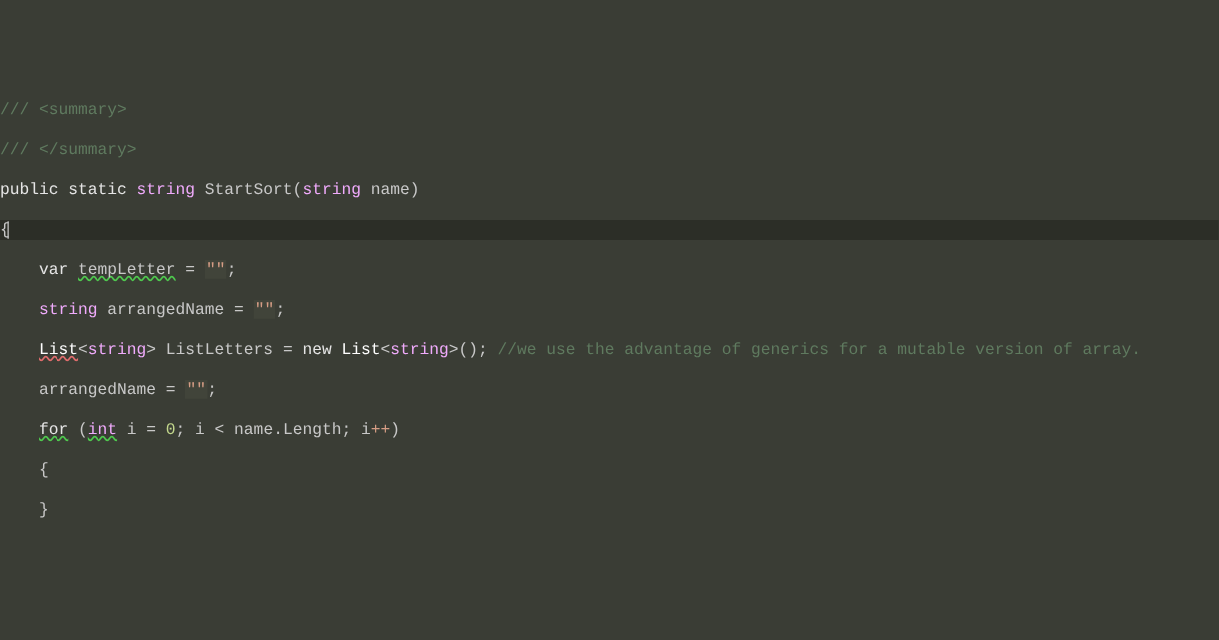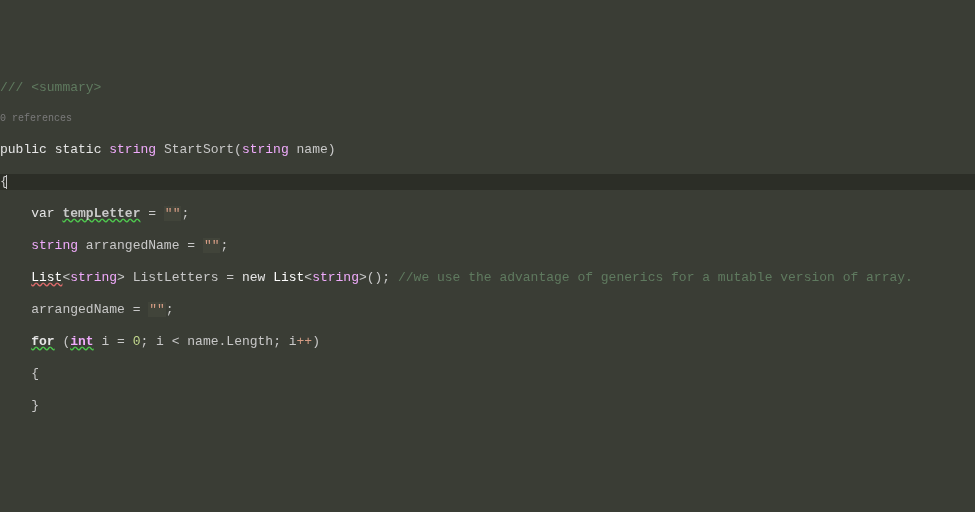--- a/index.html
+++ b/index.html
@@ -18,42 +18,42 @@
   .line { height: 16px; }
   .line.hl { background: #2c2e27; }
   .refs { font-size: 10px; color: #7a7a7a; height: 14px; line-height: 14px; }
   .kw { color: #e5e5e5; }
   .type { color: #f0abfc; }
   .cls { color: #ffffff; }
   .num { color: #c3d88d; }
   .cmt { color: #5f7a5f; }
   .op { color: #d69d85; }
   .plain { color: #c8c8c8; text-align: right; }
-  .sqg-green { text-decoration: underline wavy #4ec94e; text-decoration-skip-ink: none; font-weight: bold; }
+  .sqg-green { text-decoration: underline wavy #4ec94e; text-decoration-skip-ink: none; }
   .sqg-red { text-decoration: underline wavy #e06c6c; text-decoration-skip-ink: none; }
   .caret-line { position: relative; }
   .caret::after {
     content: "";
     position: absolute;
     left: 6px;
     top: 1px;
     width: 1px;
     height: 14px;
     background: #c8c8c8;
   }
   .strq { background:#41443a; color:#d69d85; padding:0 1px; }
 </style>
 </head>
 <body>
 
 
 
 <div class="editor">
 <div class="line"><span class="cmt">/// &lt;summary&gt;</span></div>
-<div class="refs">0 references</div>
+<div class="line"><span class="cmt">/// &lt;/summary&gt;</span></div>
 <div class="line"><span class="kw">public</span> <span class="kw">static</span> <span class="type">string</span> <span class="plain">StartSort</span>(<span class="type">string</span> <span class="plain">name</span>)</div>
 <div class="line hl caret-line"><span>{</span><span class="caret"></span></div>
 <div class="line">    <span class="kw">var</span> <span class="sqg-green">tempLetter</span><span> = </span><span class="strq">""</span><span>;</span></div>
 <div class="line">    <span class="type">string</span> <span class="plain">arrangedName</span> = <span class="strq">""</span>;</div>
 <div class="line">    <span class="cls sqg-red">List</span>&lt;<span class="type">string</span>&gt; <span class="plain">ListLetters</span> = <span class="kw">new</span> <span class="cls">List</span>&lt;<span class="type">string</span>&gt;(); <span class="cmt">//we use the advantage of generics for a mutable version of array.</span></div>
 <div class="line">    <span class="plain">arrangedName</span> = <span class="strq">""</span>;</div>
 <div class="line">    <span class="kw sqg-green">for</span> (<span class="type sqg-green">int</span> <span>i</span> = <span class="num">0</span>; i &lt; <span>name</span>.<span>Length</span>; i<span class="op">++</span>)</div>
 <div class="line">    {</div>
 <div class="line">    }</div>
 

